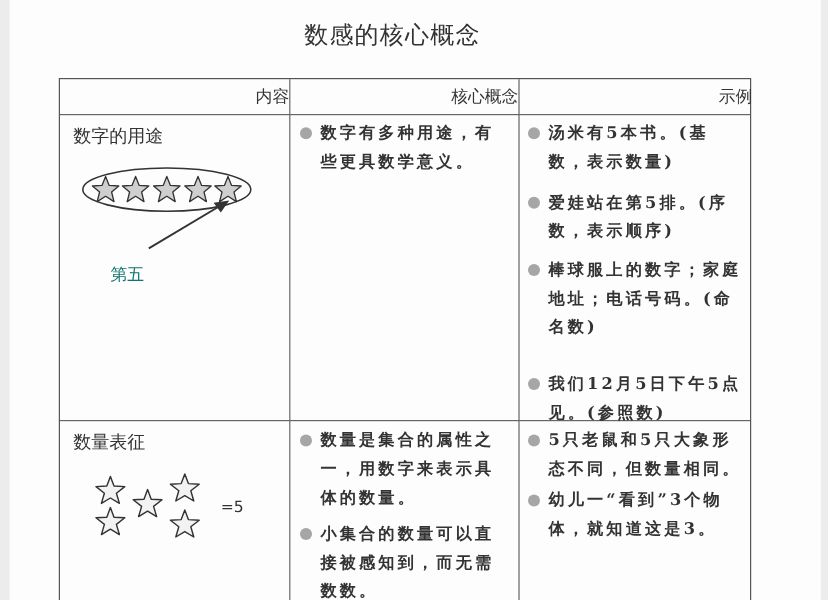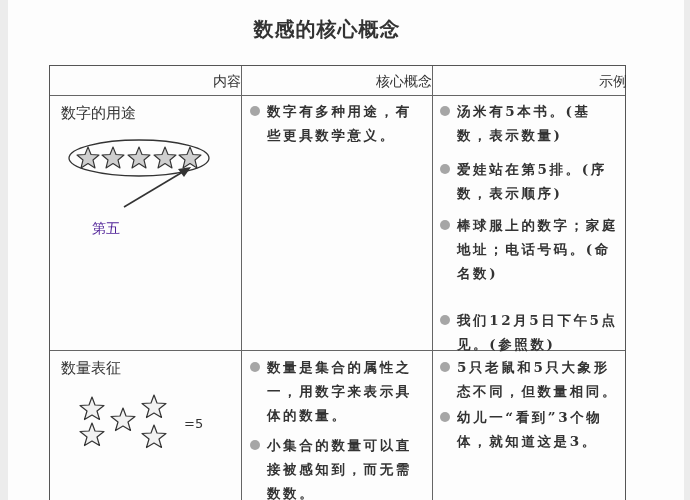--- a/index.html
+++ b/index.html
@@ -11,21 +11,21 @@
     position:relative;
   }
   .paper {
     position:absolute; left:8px; top:0; width:676px; height:500px;
     background:#fdfdfd;
   }
   .doc-title {
     position:absolute; left:0; width:654px; top:16px;
     text-align:center;
     font-family:"DejaVu Sans", sans-serif;
-    font-weight:bold; font-size:20px; color:#333;
+    font-weight:normal; font-size:20px; color:#333;
     letter-spacing:1px;
   }
   .table {
     position:absolute; left:49px; top:65px; width:577px; height:460px;
     border:1.5px solid #555;
     box-sizing:border-box;
   }
   .vline { position:absolute; top:0; bottom:0; width:0; border-left:1.3px solid #666; }
   .hline { position:absolute; left:0; right:0; height:0; border-top:1.3px solid #666; }
   .hdr {
@@ -38,21 +38,21 @@
   .bullets { position:absolute; margin:0; padding:0; list-style:none; }
   .bullets li {
     position:relative; padding-left:18px;
     font-size:13.5px; line-height:24px; letter-spacing:2.6px; color:#333;font-weight:bold;
   }
   .dot {
     position:absolute; left:1px; top:7px; width:10px; height:10px; border-radius:50%;
     background:#a6a6a6;
   }
   .annot {
-    position:absolute; font-size:14px; color:#4c1d95;text-align:right;
+    position:absolute; font-size:14px; color:#0f766e;text-align:right;
   }
   .eq {
     position:absolute; font-family:"DejaVu Sans", sans-serif; font-size:13px; color:#333;
   }
 </style>
 </head>
 <body>
 
 <div class="paper"></div>
 

